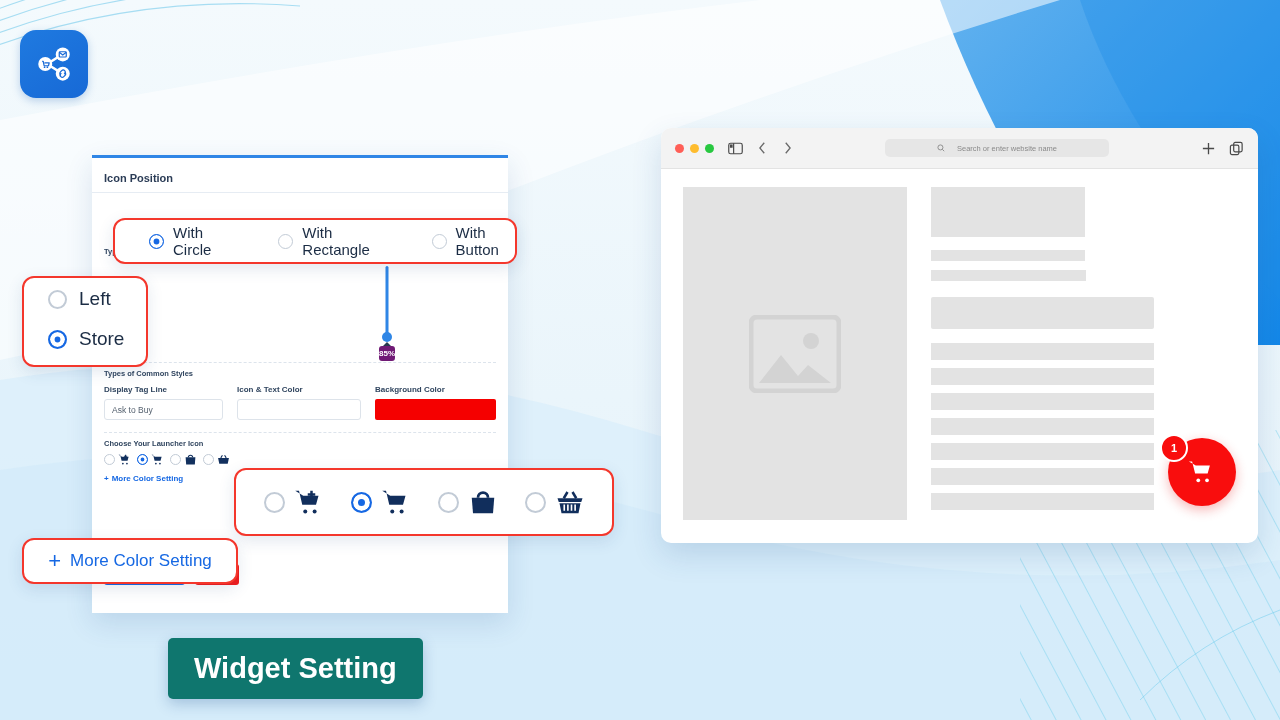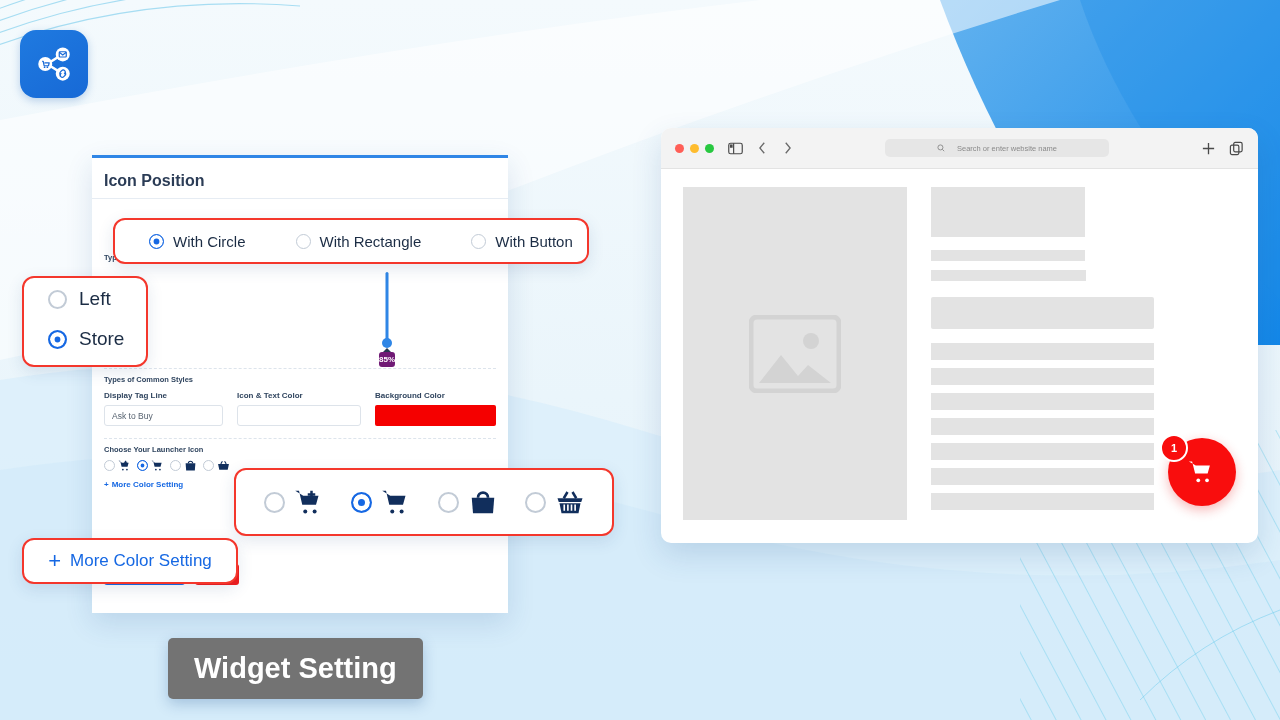--- a/index.html
+++ b/index.html
@@ -21,21 +21,21 @@
   .logo-text{font-weight:bold;font-size:19px;line-height:1.15;color:#1559c9;letter-spacing:-.2px;}
 
   .title{position:absolute;left:0;right:0;top:30px;text-align:center;}
   .title h1{margin:0;font-size:33px;font-weight:bold;color:#1668e3;letter-spacing:-.3px;}
   .title h2{margin:6px 0 0;font-size:21px;font-weight:normal;color:#1668e3;}
 
   
   .widget-card{position:absolute;left:92px;top:155px;width:416px;height:455px;background:#fff;
     border-top:3px solid #2f86e6;box-shadow:0 10px 26px rgba(30,80,140,.14);}
   .wc-inner{padding:10px 12px 0 12px;position:relative;height:100%;box-sizing:border-box;}
-  .wc-title{font-size:16px;color:#2b3c56;font-weight:600;padding:4px 0 8px;}
+  .wc-title{font-size:11px;color:#2b3c56;font-weight:600;padding:4px 0 8px;}
   .wc-rule{height:1px;background:#e6ecf3;margin:0 -12px 8px;}
   .row-between{display:flex;align-items:center;justify-content:space-between;}
   .lbl-sm{font-size:8px;font-weight:bold;color:#30455f;letter-spacing:.1px;}
   .toggle{width:22px;height:11px;border-radius:6px;background:#d5dbe3;position:relative;}
   .toggle .knob{position:absolute;left:1.5px;top:1.5px;width:8px;height:8px;border-radius:50%;background:#fff;box-shadow:0 1px 2px rgba(0,0,0,.22);}
 
   .radio-line{display:flex;align-items:center;gap:6px;}
   .rd{width:11px;height:11px;border-radius:50%;border:1.4px solid #c2cbd6;background:#fff;box-sizing:border-box;flex:none;}
   .rd.on{border-color:#1668e3;background:#1668e3;box-shadow:inset 0 0 0 2.6px #fff;}
   .rd-lg{width:15px;height:15px;border-width:1.6px;}
@@ -69,21 +69,21 @@
   .btn-row{position:absolute;left:12px;bottom:28px;display:flex;gap:10px;align-items:center;}
   .btn{border:0;border-radius:3px;color:#fff;font-size:8px;font-weight:bold;padding:6px 11px;cursor:pointer;
        font-family:"Liberation Sans",sans-serif;}
   .btn-save{background:#1668e3;}
   .btn-reset{background:#f31b1b;}
 
   
   .callout{position:absolute;background:#fff;border:2.2px solid #f4372c;border-radius:12px;
            box-shadow:0 5px 16px rgba(40,80,130,.13);}
 
-  .co-circle-row{left:113px;top:218px;width:476px;height:46px;display:flex;align-items:center;gap:50px;padding-left:34px;box-sizing:border-box;}
+  .co-circle-row{left:113px;top:218px;width:404px;height:46px;display:flex;align-items:center;gap:50px;padding-left:34px;box-sizing:border-box;}
   .co-circle-row .opt{display:flex;align-items:center;gap:9px;font-size:15px;color:#1b2c44;}
 
   .co-leftright{left:22px;top:276px;width:126px;height:91px;padding:10px 0 0 24px;box-sizing:border-box;}
   .co-leftright .opt{display:flex;align-items:center;gap:12px;font-size:19px;color:#1b2c44;margin-bottom:18px;}
   .co-leftright .rd{width:19px;height:19px;border-width:2px;}
   .co-leftright .rd.on{box-shadow:inset 0 0 0 4.6px #fff;}
 
   .co-icons{left:234px;top:468px;width:380px;height:68px;display:flex;align-items:center;justify-content:space-around;padding:0 14px;box-sizing:border-box;}
   .co-icons .pick{display:flex;align-items:center;gap:9px;}
   .co-icons .rd{width:21px;height:21px;border-width:2px;}
@@ -417,15 +417,15 @@
         <div class="fab-badge" id="fabBadge" style="background: rgb(249, 13, 13);">1</div>
         <svg width="30" height="30" viewBox="0 0 24 24" fill="#fff">
           <path d="M1.5 3.5h2.6l2.4 9.6h10l1.8-6.4H7"></path>
             <circle cx="9" cy="18.6" r="1.5"></circle>
             <circle cx="16" cy="18.6" r="1.5"></circle>
         </svg>
       </div>
     </div>
   </div>
 
-  <div class="tag tag-widget" style="background: #737373;">Widget Setting</div>
+  <div class="tag tag-widget" style="background: #0f766e;">Widget Setting</div>
 
 </div>
 
 </body></html>

